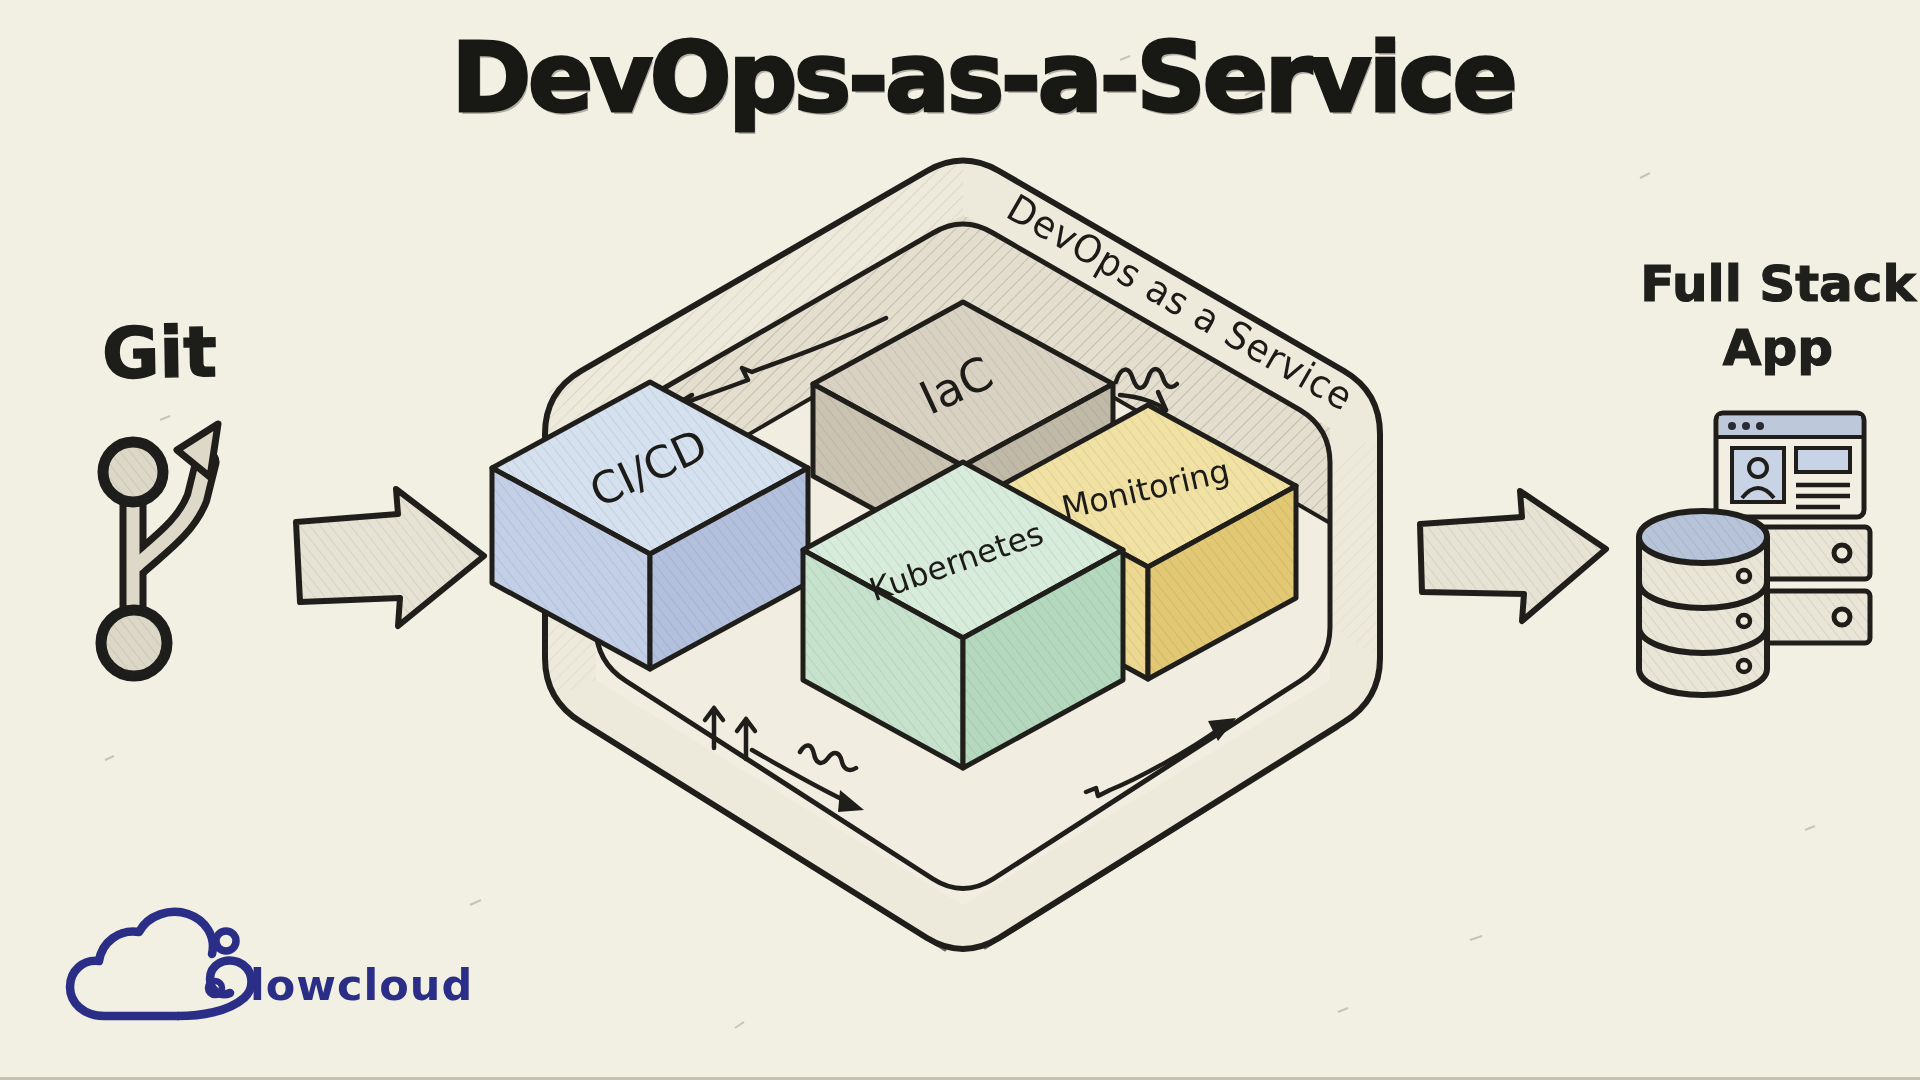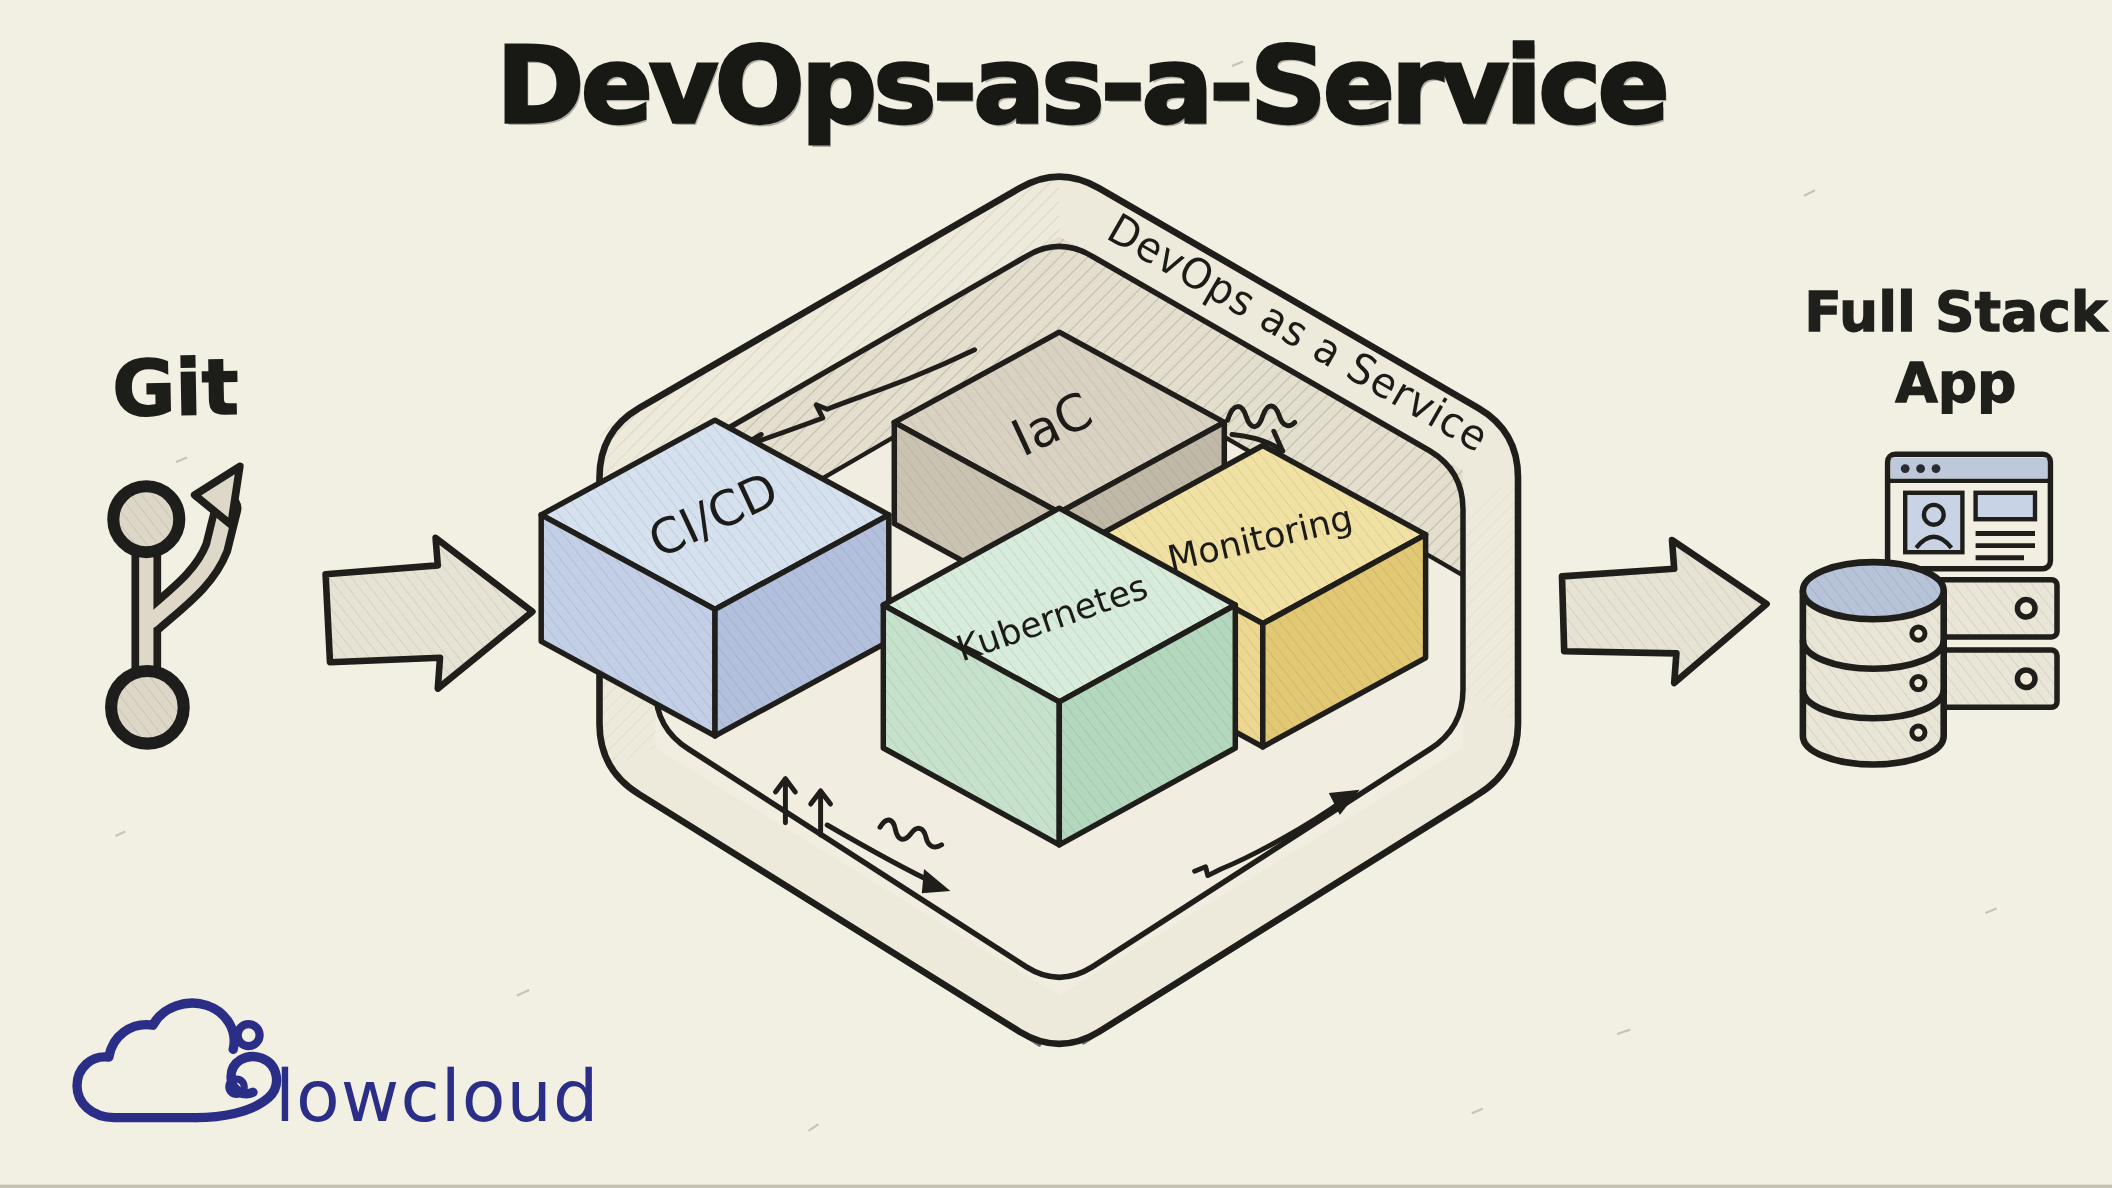--- a/index.html
+++ b/index.html
@@ -25,21 +25,21 @@
     font-size:70px;font-weight:600;color:#1d1d1a;
     -webkit-text-stroke:1.5px #1d1d1a;transform:rotate(-1deg);
   }
   .app-label{
     position:absolute;left:1628px;top:252px;width:300px;text-align:center;
     font-size:50px;line-height:64px;font-weight:600;color:#1f1f1c;
     -webkit-text-stroke:1.2px #1f1f1c;
   }
   .brand-text{
     position:absolute;left:250px;top:960px;
-    font-size:65px;font-weight:400;letter-spacing:1px;color:#2b2e87;
+    font-size:43px;font-weight:700;letter-spacing:1px;color:#2b2e87;
   }
   svg.scene{position:absolute;left:0;top:0;width:1920px;height:1080px;}
   .ink{stroke:#1f1e1a;stroke-linejoin:round;stroke-linecap:round;fill:none;}
   text.sketch{font-family:"DejaVu Sans", sans-serif;fill:#1c1b18;}
 </style>
 </head>
 <body>
 
 <div class="stage">
 

